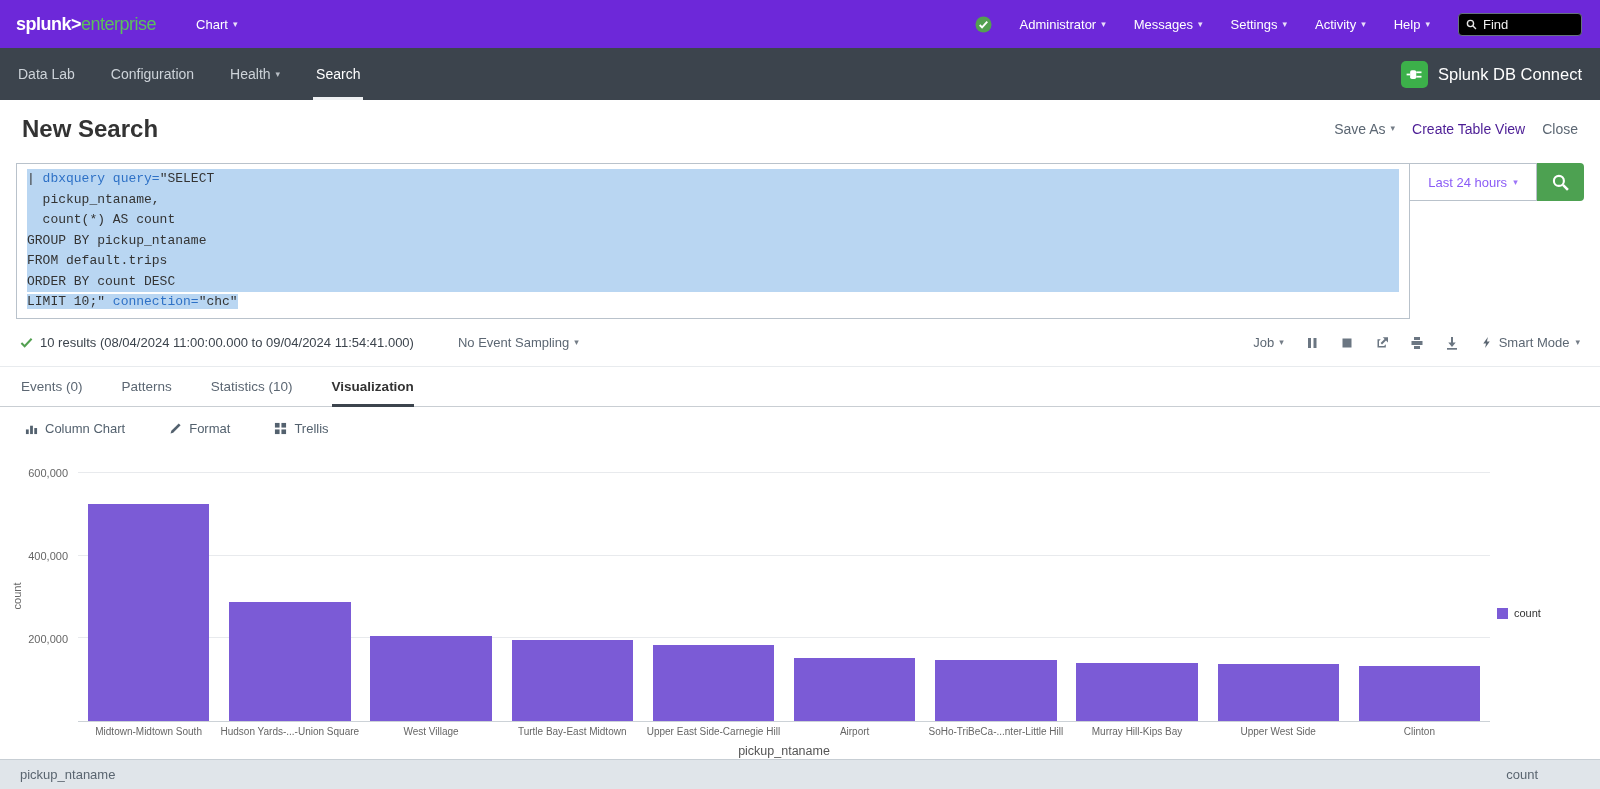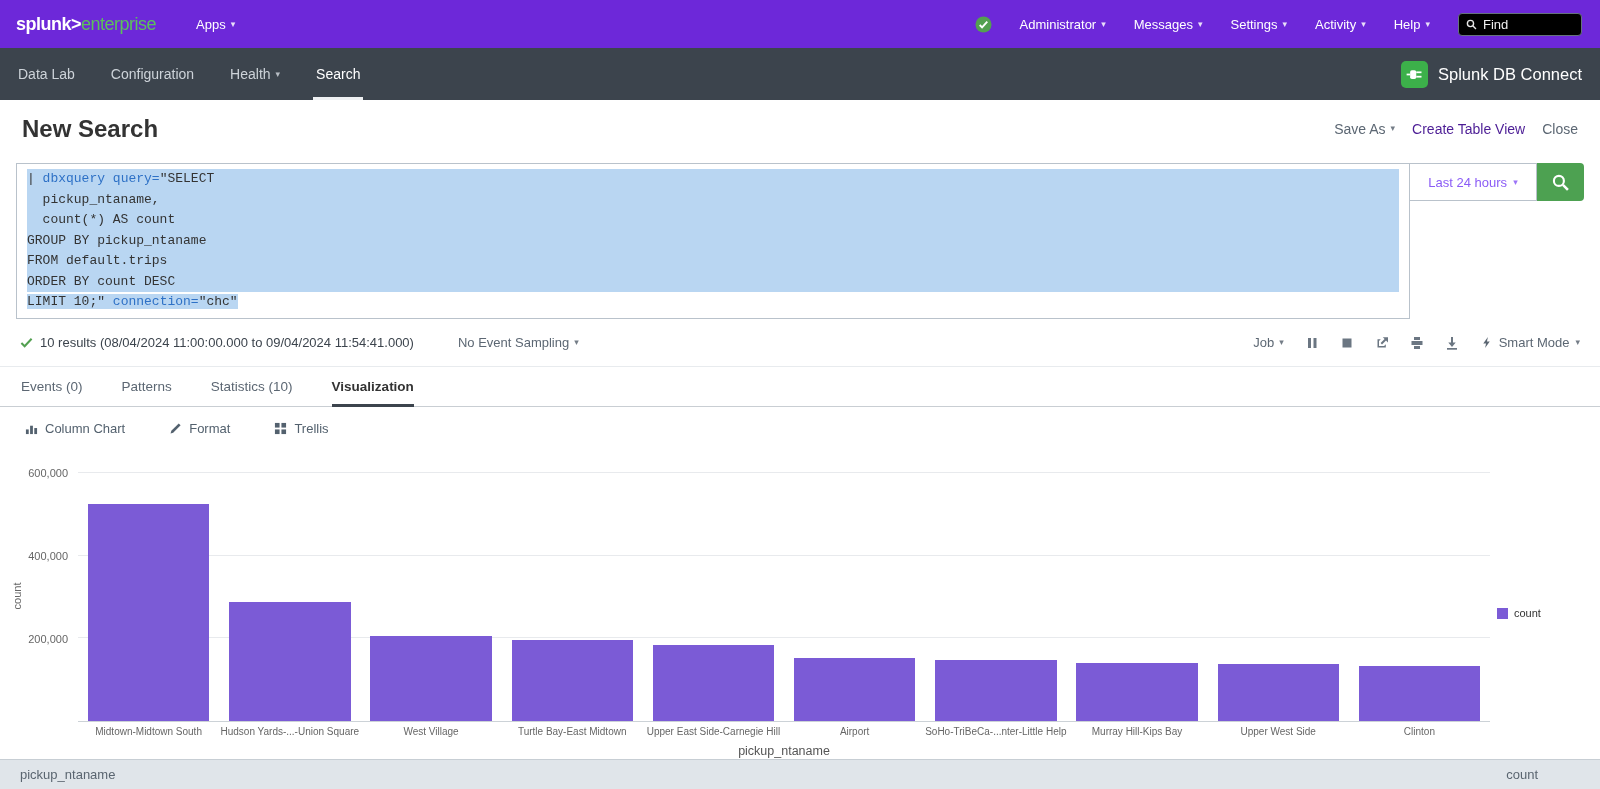--- a/index.html
+++ b/index.html
@@ -104,21 +104,21 @@
   .footer-bar { position:absolute; left:0; right:0; bottom:0; height:30px; background:#e0e5ea;
                 border-top:1px solid #c7ced4; display:flex; justify-content:space-between;
                 padding:7px 62px 0 20px; font-size:13px; color:#5a6570; }
 </style>
 </head>
 <body>
 
 <div class="topbar">
   <div class="logo"><span>splunk&gt;</span><span class="ent">enterprise</span></div>
   <div class="apps-menu">
-    <span>Apps</span>
+    <span>Chart</span>
     <span class="caret">▾</span>
   </div>
   <div class="top-right">
     <span class="status-icon">
       <svg viewBox="0 0 18 18">
           <circle cx="9" cy="9" r="8.5" fill="#53a051"></circle>
           <path d="M5 9.5l2.5 2.5L13 6" stroke="#fff" stroke-width="2" fill="none"></path>
         </svg>
     </span>
     <span class="top-menu">
@@ -369,21 +369,21 @@
       <div class="xlabel">
         <span>Turtle Bay-East Midtown</span>
       </div>
       <div class="xlabel">
         <span>Upper East Side-Carnegie Hill</span>
       </div>
       <div class="xlabel">
         <span>Airport</span>
       </div>
       <div class="xlabel">
-        <span>SoHo-TriBeCa-...nter-Little Help</span>
+        <span>SoHo-TriBeCa-...nter-Little Hill</span>
       </div>
       <div class="xlabel">
         <span>Murray Hill-Kips Bay</span>
       </div>
       <div class="xlabel">
         <span>Upper West Side</span>
       </div>
       <div class="xlabel">
         <span>Clinton</span>
       </div>

